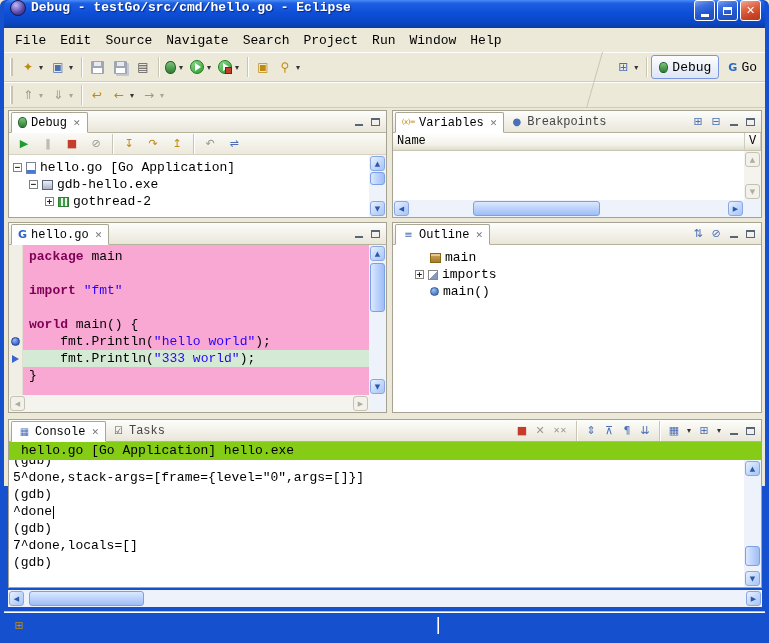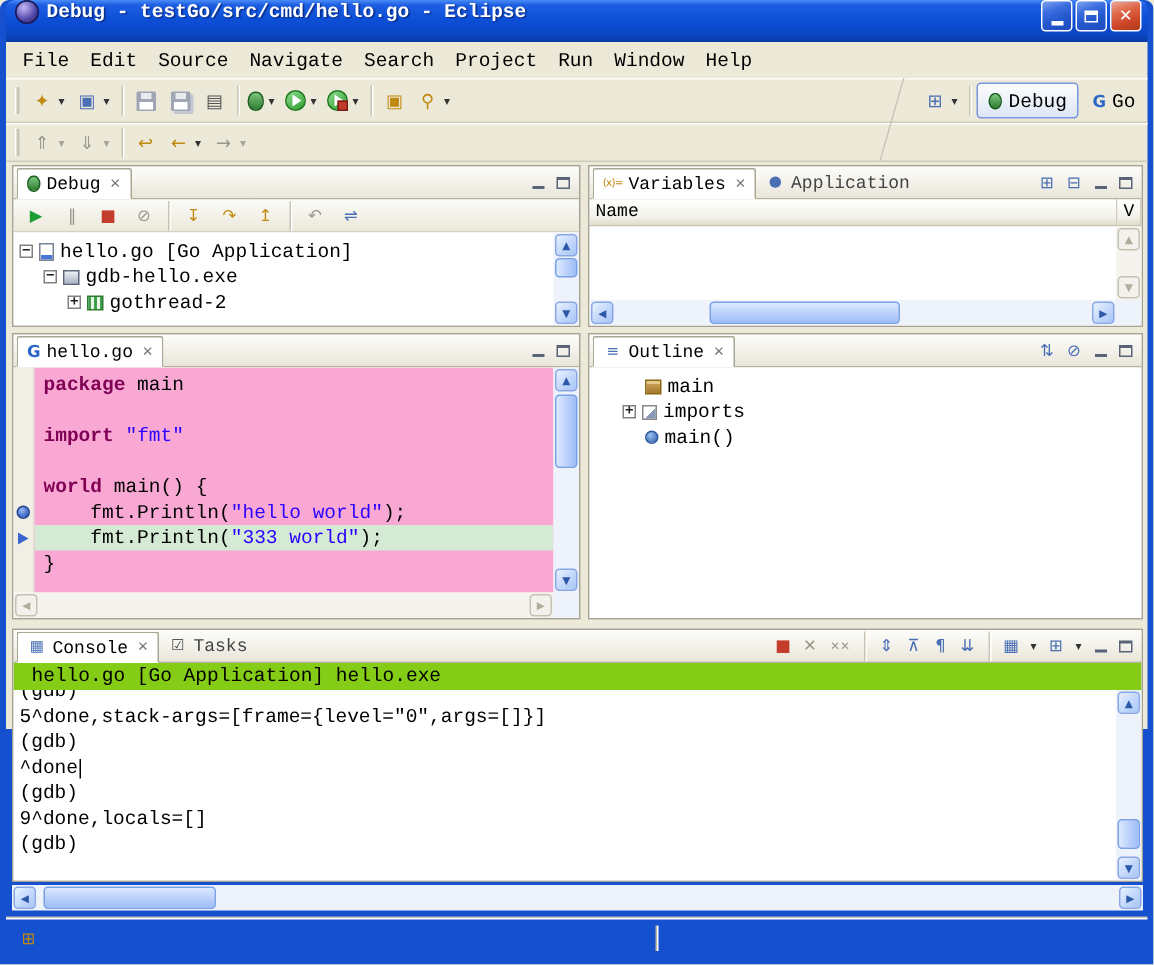--- a/index.html
+++ b/index.html
@@ -340,21 +340,21 @@
 
     <div class="view variables-view">
       <div class="vheader">
         <span class="tab selected">
           <span class="gi tiny gold" style="font-size:7px;letter-spacing:-.5px">(x)=</span>
           <span>Variables</span>
           <span class="tab-close">✕</span>
         </span>
         <span class="tab">
           <span class="gi tiny blue">●</span>
-          <span>Application</span>
+          <span>Breakpoints</span>
         </span>
         <span class="hdr-controls">
           <span class="gi blue sm">⊞</span>
           <span class="gi blue sm">⊟</span>
           <span class="vctl">
               <span class="vmin-shape"></span>
             </span>
           <span class="vctl">
               <span class="vmax-shape"></span>
             </span>
@@ -509,21 +509,21 @@
         </span>
       </div>
       <div class="console-label">hello.go [Go Application] hello.exe</div>
       <div class="console-body">
         <div class="console-text">
             <div class="console-line">(gdb)</div>
             <div class="console-line">5^done,stack-args=[frame={level="0",args=[]}]</div>
             <div class="console-line">(gdb)</div>
             <div class="console-line">^done<span class="caret"></span></div>
             <div class="console-line">(gdb)</div>
-            <div class="console-line">9^done,locals=[]</div>
+            <div class="console-line">7^done,locals=[]</div>
             <div class="console-line">(gdb)</div>
           </div>
         <div class="vsb console-vsb">
           <div class="sb-btn">▲</div>
           <div class="sb-track">
               <div class="sb-thumb-v" style="top:74%;height:22%"></div>
             </div>
           <div class="sb-btn">▼</div>
         </div>
       </div>

